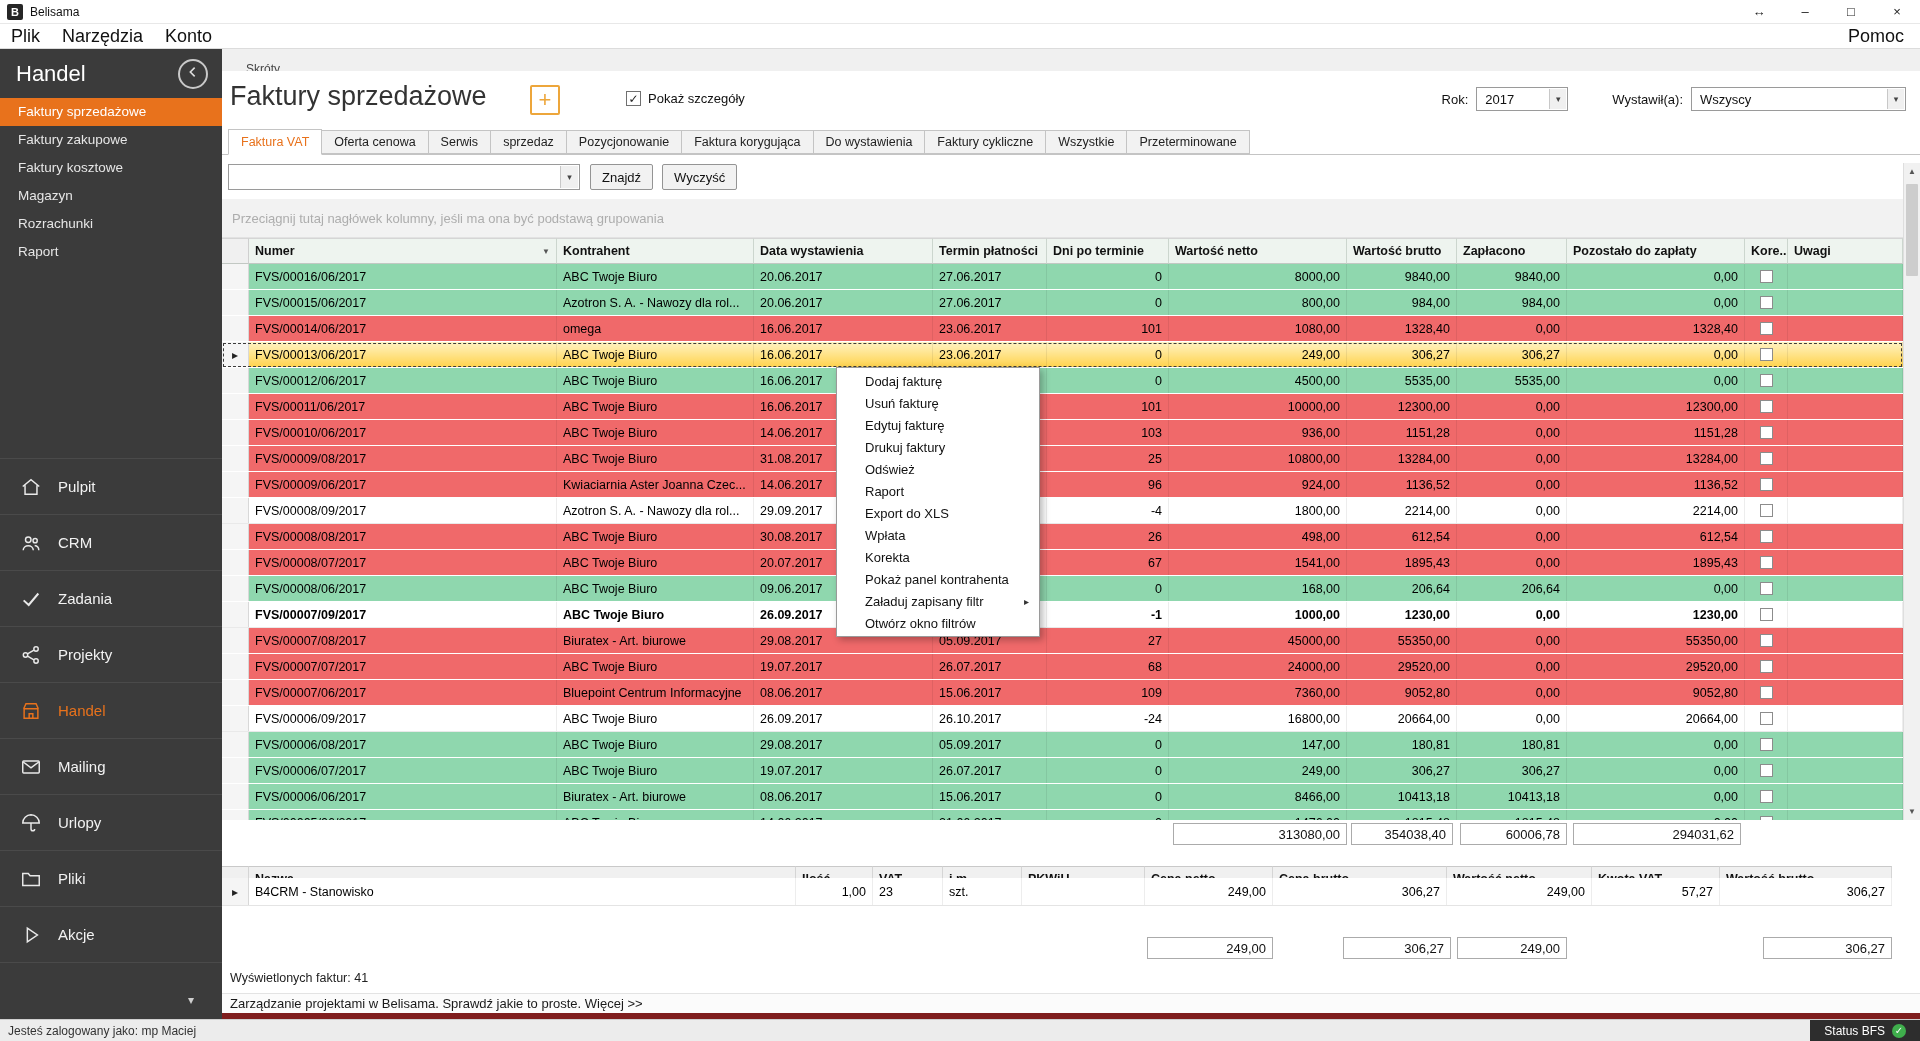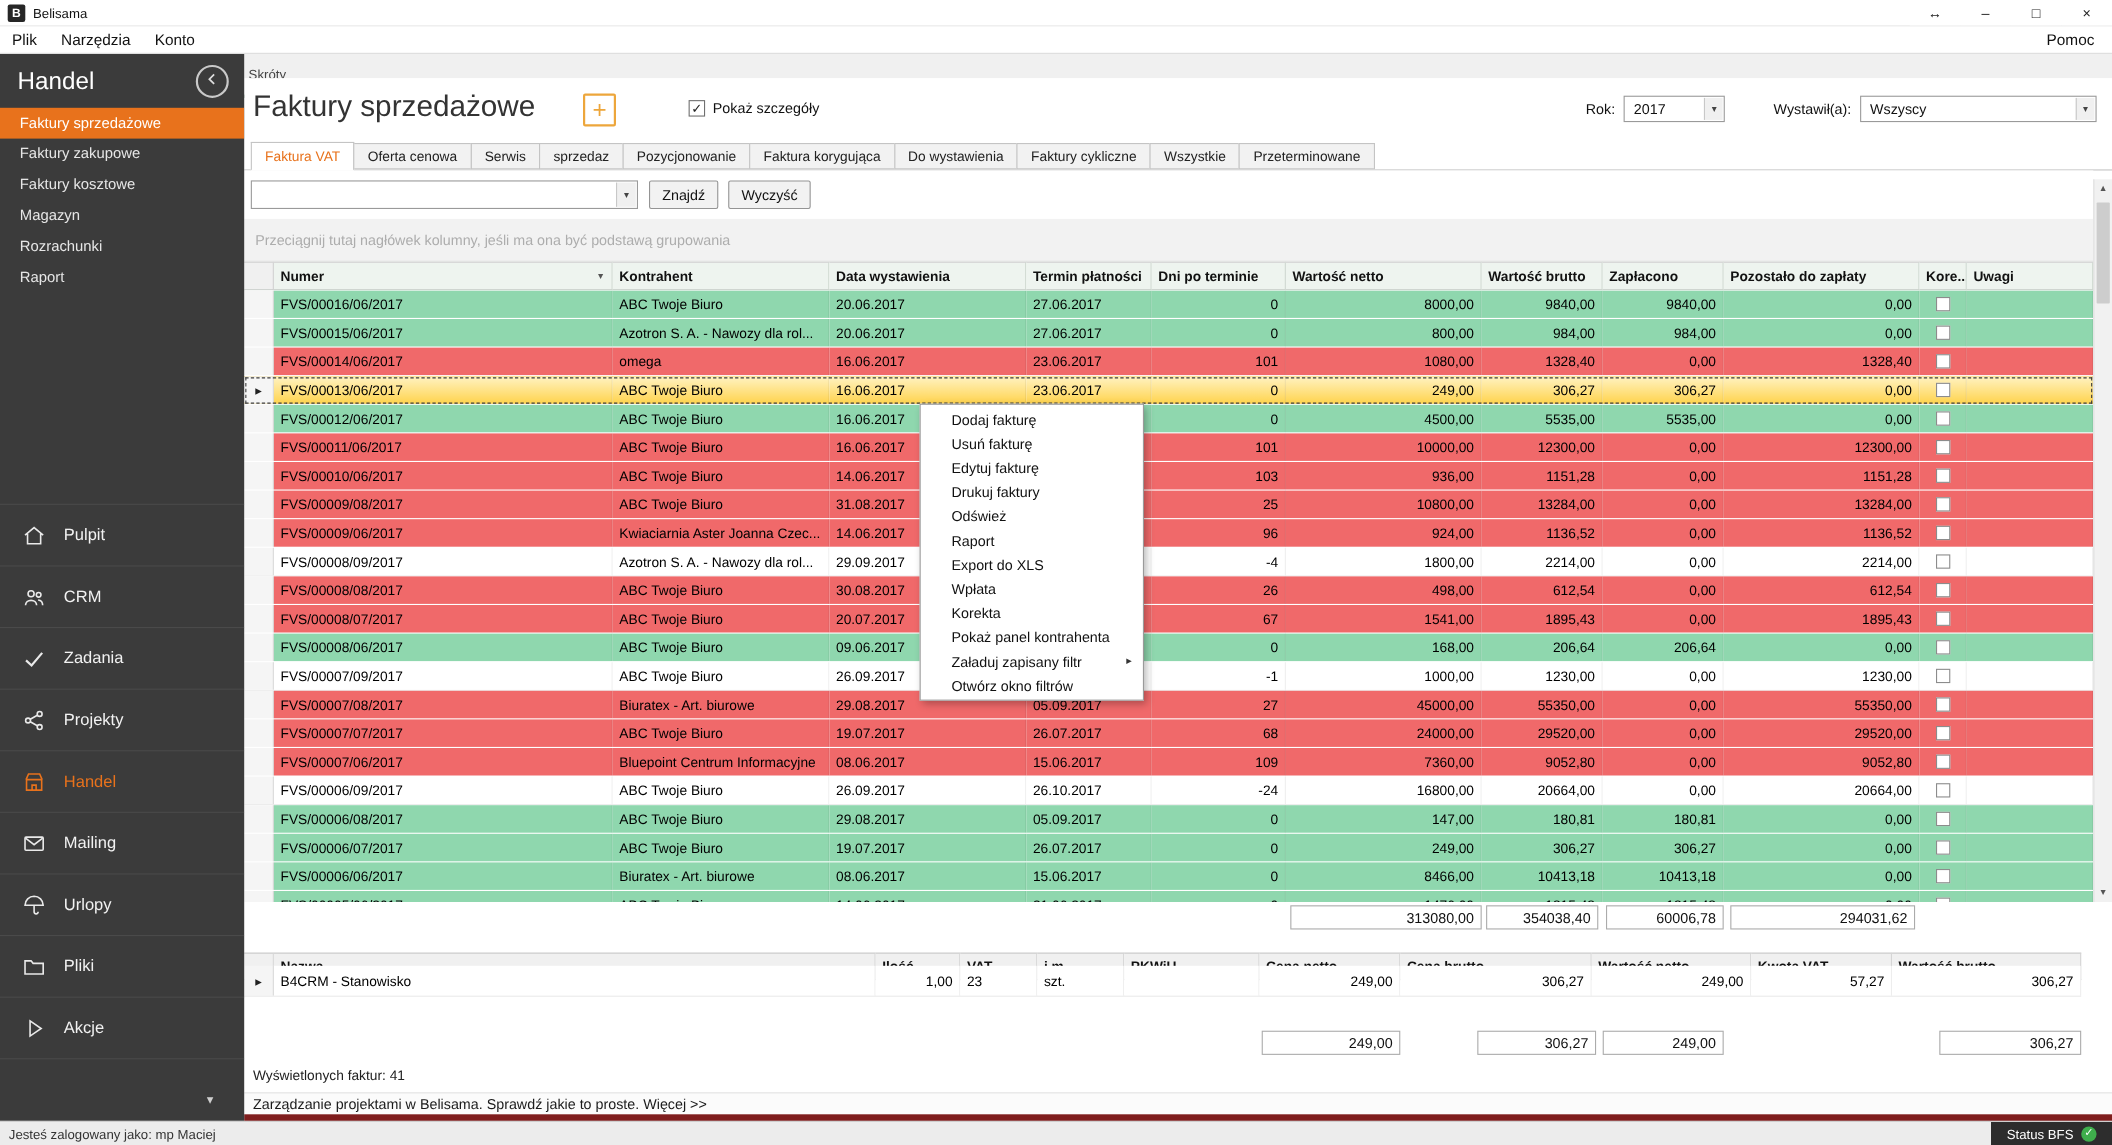--- a/index.html
+++ b/index.html
@@ -6,21 +6,21 @@
 html,body{width:1920px;height:1041px;overflow:hidden;font-family:"Liberation Sans","DejaVu Sans",sans-serif;background:#fff;color:#111}
 
 
 #titlebar{position:absolute;top:0;left:0;right:0;height:24px;background:#fff;border-bottom:1px solid #e8e8e8;display:flex;align-items:center;z-index:20}
 .tb-icon{width:16px;height:16px;margin:0 7px;background:#262626;color:#fff;font-size:11px;font-weight:bold;display:flex;align-items:center;justify-content:center;border-radius:2px}
 .tb-title{font-size:12px;color:#111}
 .tb-controls{margin-left:auto;display:flex;height:100%}
 .tb-btn{width:46px;height:100%;display:flex;align-items:center;justify-content:center;font-size:13px;color:#222;background:#fff}
 
 
-#menubar{position:absolute;top:24px;left:0;right:0;height:25px;background:#fff;border-bottom:1px solid #dcdcdc;display:flex;align-items:center;font-size:14px;z-index:19}
+#menubar{position:absolute;top:24px;left:0;right:0;height:25px;background:#fff;border-bottom:1px solid #dcdcdc;display:flex;align-items:center;font-size:18px;z-index:19}
 .mb-item{padding:0 11px;height:100%;display:flex;align-items:center}
 .mb-right{margin-left:auto;padding:0 16px}
 
 
 #sidebar{position:absolute;left:0;top:49px;width:222px;bottom:22px;background:#3b3b3b;overflow:hidden;z-index:5}
 .sb-header{height:49px;position:relative}
 .sb-title{position:absolute;left:16px;top:12px;font-size:22px;color:#fff;font-weight:400}
 .sb-back{position:absolute;right:14px;top:10px;width:30px;height:30px;border:2px solid #c9c9c9;border-radius:50%;color:#dcdcdc;display:flex;align-items:center;justify-content:center}
 .sb-back svg{width:16px;height:16px}
 .sb-item{height:28px;line-height:28px;padding-left:18px;font-size:13.5px;color:#e6e6e6;white-space:nowrap;overflow:hidden;cursor:default}
@@ -28,21 +28,21 @@
 #sb-nav{margin-top:192px;border-bottom:1px solid #4a4a4a}
 .nav-item{height:56px;display:flex;align-items:center;border-top:1px solid #4a4a4a;padding-left:20px;gap:16px}
 .nav-icon{width:22px;height:22px;color:#e9e9e9;flex:none}
 .nav-icon svg{width:100%;height:100%;display:block}
 .nav-label{font-size:15px;color:#f2f2f2}
 .nav-item.active .nav-label,.nav-item.active .nav-icon{color:#e8721c}
 .sb-collapse{position:absolute;right:28px;bottom:12px;font-size:12px;color:#cfcfcf}
 
 
 #content{position:absolute;left:222px;top:49px;right:0;bottom:22px;background:#fff}
-.shortcuts{position:absolute;top:0;left:0;right:0;height:40px;background:#f0f0f0;border-bottom:3px solid #14532d;display:flex;align-items:center;padding-left:4px;font-size:12px;color:#444}
+.shortcuts{position:absolute;top:0;left:0;right:0;height:40px;background:#f0f0f0;border-bottom:1px solid #14532d;display:flex;align-items:center;padding-left:24px;font-size:12px;color:#444}
 
 .page-header{position:absolute;top:22px;left:0;right:0;height:58px;background:#fff}
 .ph-title{position:absolute;left:8px;top:10px;font-size:27px;color:#333;font-weight:400}
 .ph-add{position:absolute;left:308px;top:14px;width:30px;height:30px;border:2px solid #eda63b;color:#eda63b;font-size:22px;display:flex;align-items:center;justify-content:center;background:#fff;border-radius:2px}
 .ph-check{position:absolute;left:404px;top:20px;display:flex;align-items:center;gap:7px;font-size:13px;color:#111}
 .cbx-big{width:15px;height:15px;border:1px solid #707070;background:#fff;display:flex;align-items:center;justify-content:center;font-size:12px;color:#222}
 .ph-right{position:absolute;right:14px;top:16px;display:flex;align-items:center;gap:8px;font-size:13px;color:#111}
 .sel{height:24px;border:1px solid #9a9a9a;background:#fff;display:flex;align-items:center;padding:0 22px 0 8px;position:relative;font-size:13px}
 .sel-arrow{position:absolute;right:1px;top:1px;bottom:1px;width:17px;background:#f0f0f0;border-left:1px solid #c8c8c8;display:flex;align-items:center;justify-content:center;font-size:9px;color:#444}
 .sel.year{width:92px;margin-right:36px}
@@ -529,21 +529,21 @@
         <div class="cell a-r">0</div>
         <div class="cell a-r">168,00</div>
         <div class="cell a-r">206,64</div>
         <div class="cell a-r">206,64</div>
         <div class="cell a-r">0,00</div>
         <div class="cell a-c">
           <span class="cbx"></span>
         </div>
         <div class="cell a-l"></div>
       </div>
-      <div class="grid-row st-white" style="grid-template-columns: 27px 308px 197px 179px 114px 122px 178px 110px 110px 178px 43px 115px;">
+      <div class="grid-row st-white" style="grid-template-columns: 27px 308px 197px 179px 114px 122px 178px 110px 110px 178px 43px 115px; font-weight: bold;">
         <div class="cell marker"></div>
         <div class="cell a-l">FVS/00007/09/2017</div>
         <div class="cell a-l">ABC Twoje Biuro</div>
         <div class="cell a-l">26.09.2017</div>
         <div class="cell a-l"></div>
         <div class="cell a-r">-1</div>
         <div class="cell a-r">1000,00</div>
         <div class="cell a-r">1230,00</div>
         <div class="cell a-r">0,00</div>
         <div class="cell a-r">1230,00</div>

